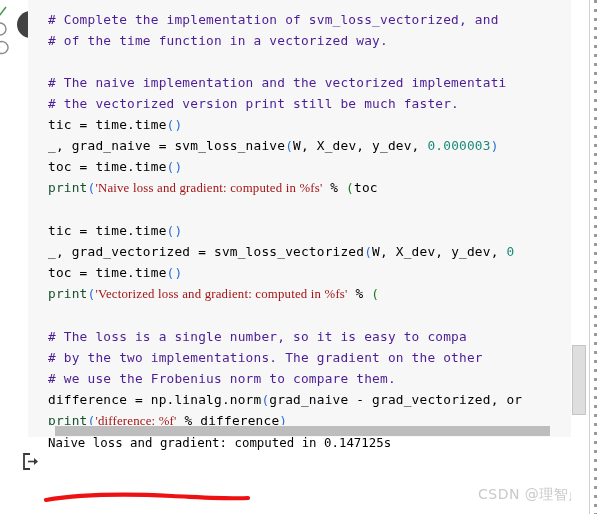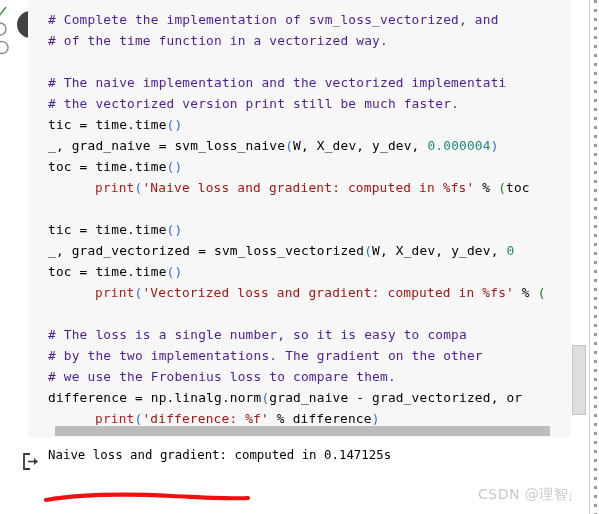--- a/index.html
+++ b/index.html
@@ -75,22 +75,22 @@
     margin: 0;
     padding: 9px 0 0 20px;
     font-family: "DejaVu Sans Mono", "Liberation Mono", monospace;
     font-size: 12.8px;
     line-height: 21px;
     white-space: pre;
     color: #000000;
     letter-spacing: 0.2px;
   }
   .cm { color: #4c1d95; }      
-  .st { color: #a41515; }      
-  .nb { color: #b91c1c; margin-left: 47px; }      
+  .st { color: #a41515; font-family: Liberation Serif, serif; }      
+  .nb { color: #14532d; }      
   .nu { color: #1a8a7a; }      
   .pn { color: #2b6fd4; }      
   .pg { color: #1a7a1a; }      
   .pl { color: #000000; }      
 
   
   .hscroll-track {
     position: absolute;
     left: 0;
     bottom: 0;
@@ -150,21 +150,21 @@
   .output-icon {
     position: absolute;
     left: 21px;
     top: 452px;
     width: 22px;
     height: 20px;
   }
   .output-area {
     position: absolute;
     left: 48px;
-    top: 446px;
+    top: 434px;
     width: 430px;
   }
   pre.out {
     margin: 0;
     padding: 0;
     font-family: "DejaVu Sans Mono", "Liberation Mono", monospace;
     font-size: 12.4px;
     line-height: 18px;
     white-space: pre;
     color: #000000;
@@ -211,32 +211,32 @@
   </div>
 
   <div class="code-cell">
     <div class="code-scroll">
       <pre class="code"><span class="cm"># Complete the implementation of svm_loss_vectorized, and</span>
 <span class="cm"># of the time function in a vectorized way.</span>
 
 <span class="cm"># The naive implementation and the vectorized implementati</span>
 <span class="cm"># the vectorized version print still be much faster.</span>
 <span class="pl">tic = time.time<span class="pn">()</span></span>
-<span class="pl">_, grad_naive = svm_loss_naive<span class="pn">(</span>W, X_dev, y_dev, <span class="nu">0.000004</span><span class="pn">)</span></span>
+<span class="pl">_, grad_naive = svm_loss_naive<span class="pn">(</span>W, X_dev, y_dev, <span class="nu">0.000003</span><span class="pn">)</span></span>
 <span class="pl">toc = time.time<span class="pn">()</span></span>
 <span class="pl"><span class="nb">print</span><span class="pn">(</span><span class="st">'Naive loss and gradient: computed in %fs'</span> % <span class="pg">(</span>toc</span>
 
 <span class="pl">tic = time.time<span class="pn">()</span></span>
 <span class="pl">_, grad_vectorized = svm_loss_vectorized<span class="pn">(</span>W, X_dev, y_dev, <span class="nu">0</span></span>
 <span class="pl">toc = time.time<span class="pn">()</span></span>
 <span class="pl"><span class="nb">print</span><span class="pn">(</span><span class="st">'Vectorized loss and gradient: computed in %fs'</span> % <span class="pg">(</span></span>
 
 <span class="cm"># The loss is a single number, so it is easy to compa</span>
 <span class="cm"># by the two implementations. The gradient on the other</span>
-<span class="cm"># we use the Frobenius loss to compare them.</span>
+<span class="cm"># we use the Frobenius norm to compare them.</span>
 <span class="pl">difference = np.linalg.norm<span class="pn">(</span>grad_naive - grad_vectorized, or</span>
 <span class="pl"><span class="nb">print</span><span class="pn">(</span><span class="st">'difference: %f'</span> % difference<span class="pn">)</span></span></pre>
     </div>
 
     <div class="hscroll-track">
       <div class="hscroll-thumb"></div>
     </div>
   </div>
 
   <div class="output-icon">

